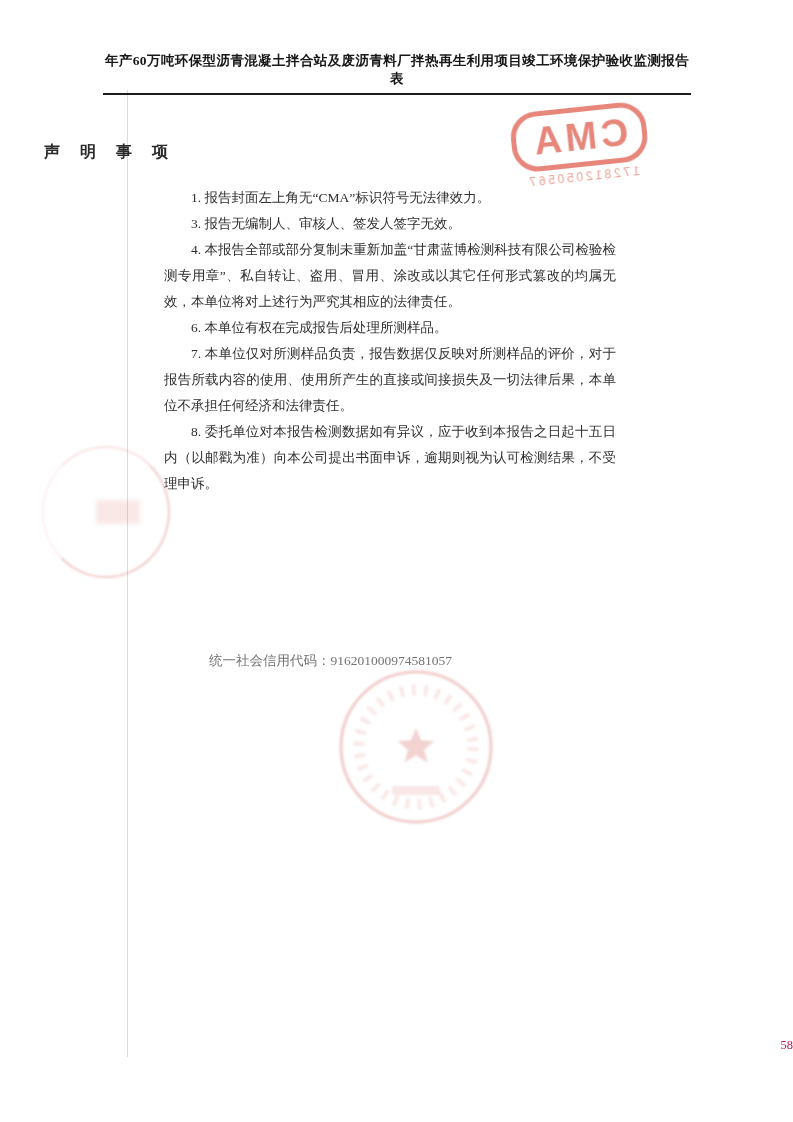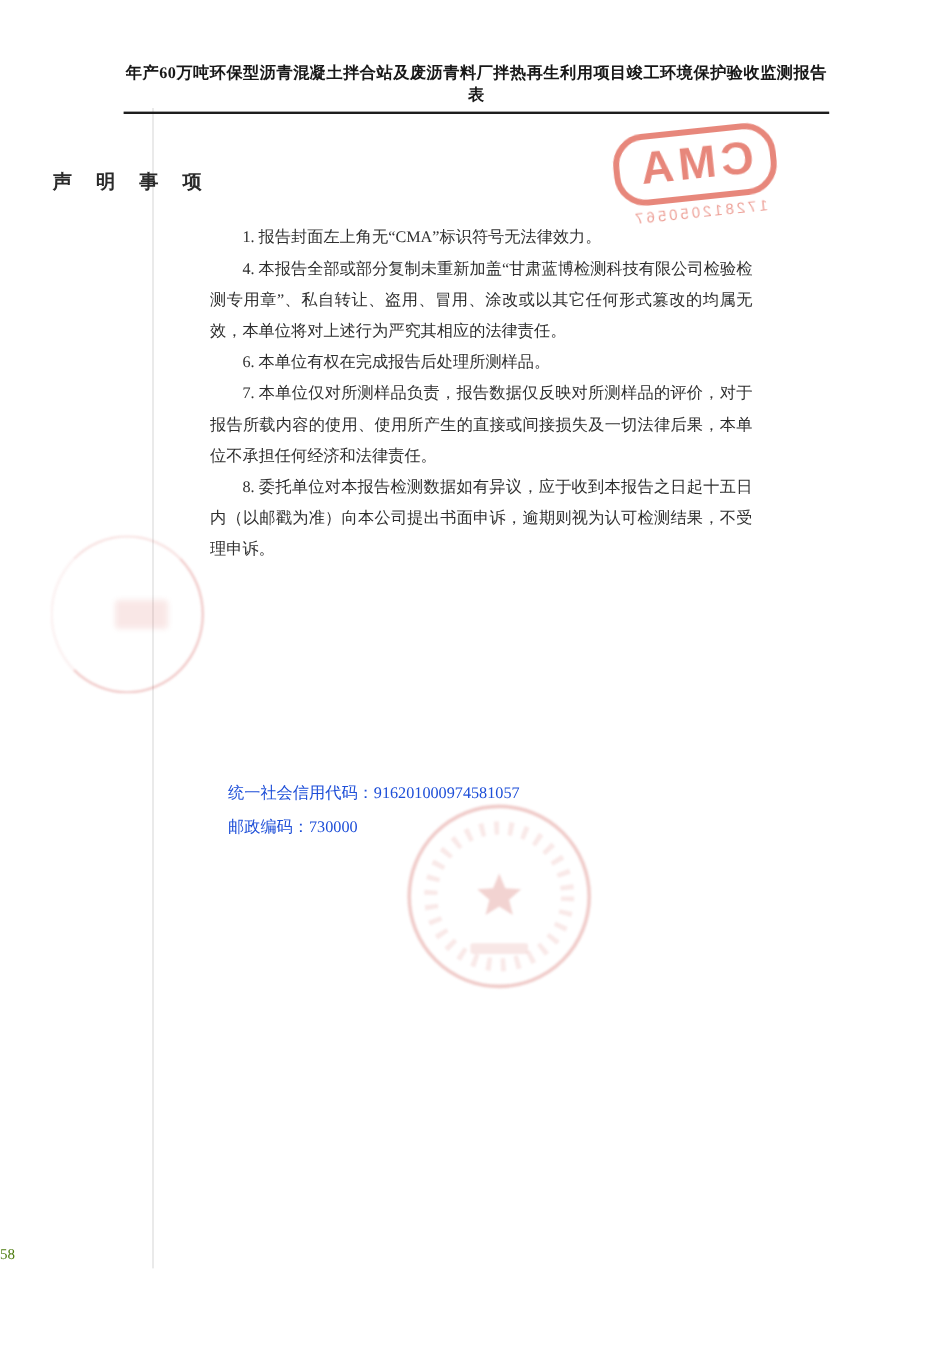--- a/index.html
+++ b/index.html
@@ -16,31 +16,31 @@
     color:#171717;letter-spacing:0.4px;
     padding-bottom:5px;border-bottom:2px solid #1d1d1d;
   }
 
   .title{
     position:absolute;top:142px;left:0;width:100%;
     text-align:left;font-size:16px;font-weight:bold;letter-spacing:8px;color:#2a2a2a;margin-left:44px;
   }
 
   .items{
-    position:absolute;top:185px;left:175px;width:452px;
+    position:absolute;top:185px;left:164px;width:452px;
     font-size:13.5px;line-height:26px;text-align:justify;color:#2f2f2f;
   }
   .items p{margin:0;text-indent:2em;}
 
-  .contact{position:absolute;top:647px;left:190px;width:480px;font-size:13.5px;color:#1d4ed8;}
+  .contact{position:absolute;top:647px;left:209px;width:480px;font-size:13.5px;color:#737373;}
   .contact .row{height:27.5px;line-height:27.5px;}
 
   .pageno{
     position:absolute;top:1038px;left:0;width:100%;
-    text-align:left;font-size:12.5px;color:#4d7c0f;
+    text-align:right;font-size:12.5px;color:#be185d;
   }
 
   
   .stamp-cma{
     position:absolute;left:512px;top:107px;width:136px;
     color:#dd4f3e;transform:scaleX(-1) rotate(6deg);
     opacity:0.68;filter:blur(0.5px);
     font-family:"Liberation Sans","DejaVu Sans",sans-serif;
   }
   .cma-box{
@@ -72,29 +72,29 @@
 <div class="sheet">
 
   <div class="page-edge"></div>
 
   <div class="header">年产60万吨环保型沥青混凝土拌合站及废沥青料厂拌热再生利用项目竣工环境保护验收监测报告表</div>
 
   <div class="title">声 明 事 项</div>
 
   <div class="items">
     <p>1. 报告封面左上角无“CMA”标识符号无法律效力。</p>
+    <p>3. 报告无编制人、审核人、签发人签字无效。</p>
     <p>4. 本报告全部或部分复制未重新加盖“甘肃蓝博检测科技有限公司检验检测专用章”、私自转让、盗用、冒用、涂改或以其它任何形式篡改的均属无效，本单位将对上述行为严究其相应的法律责任。</p>
     <p>6. 本单位有权在完成报告后处理所测样品。</p>
     <p>7. 本单位仅对所测样品负责，报告数据仅反映对所测样品的评价，对于报告所载内容的使用、使用所产生的直接或间接损失及一切法律后果，本单位不承担任何经济和法律责任。</p>
     <p>8. 委托单位对本报告检测数据如有异议，应于收到本报告之日起十五日内（以邮戳为准）向本公司提出书面申诉，逾期则视为认可检测结果，不受理申诉。</p>
   </div>
 
   <div class="contact">
     <div class="row"><span>统一社会信用代码：</span><span>916201000974581057</span></div>
-    <div class="row"><span>邮政编码：</span><span>730000</span></div>
   </div>
 
   <div class="pageno">58</div>
 
   <div class="stamp-cma">
     <div class="cma-box">CMA</div>
     <div class="cma-num">172812050567</div>
   </div>
 
   <div class="stamp-left">

